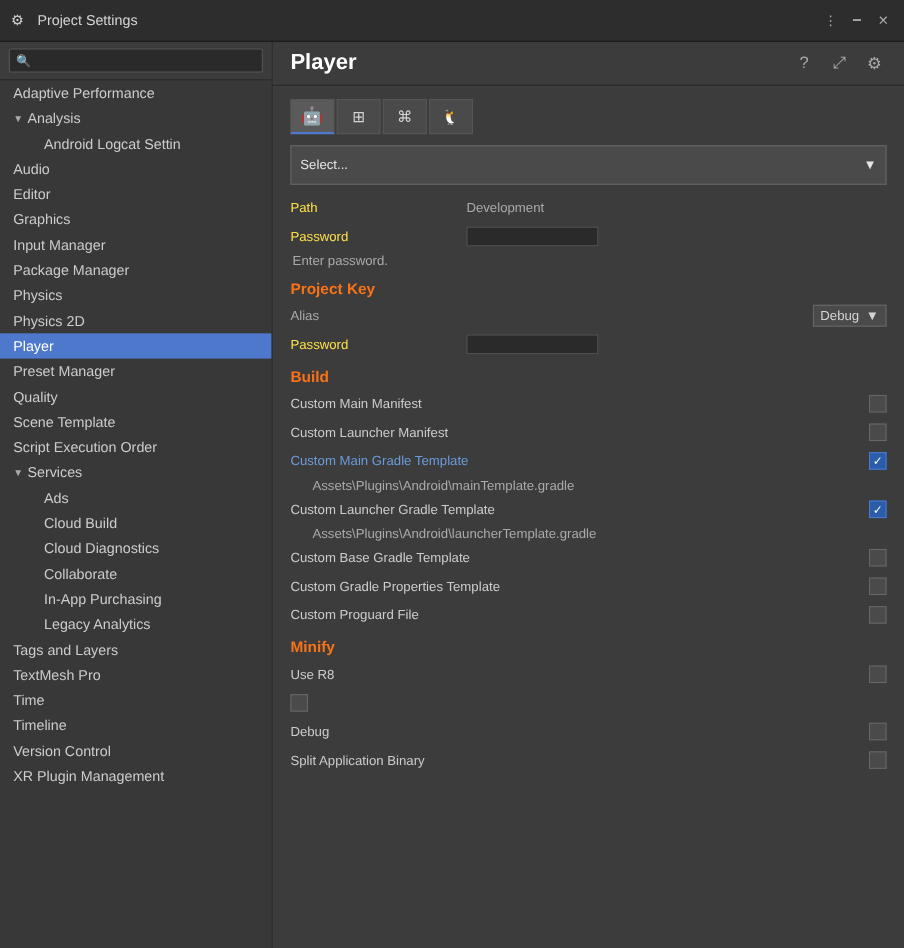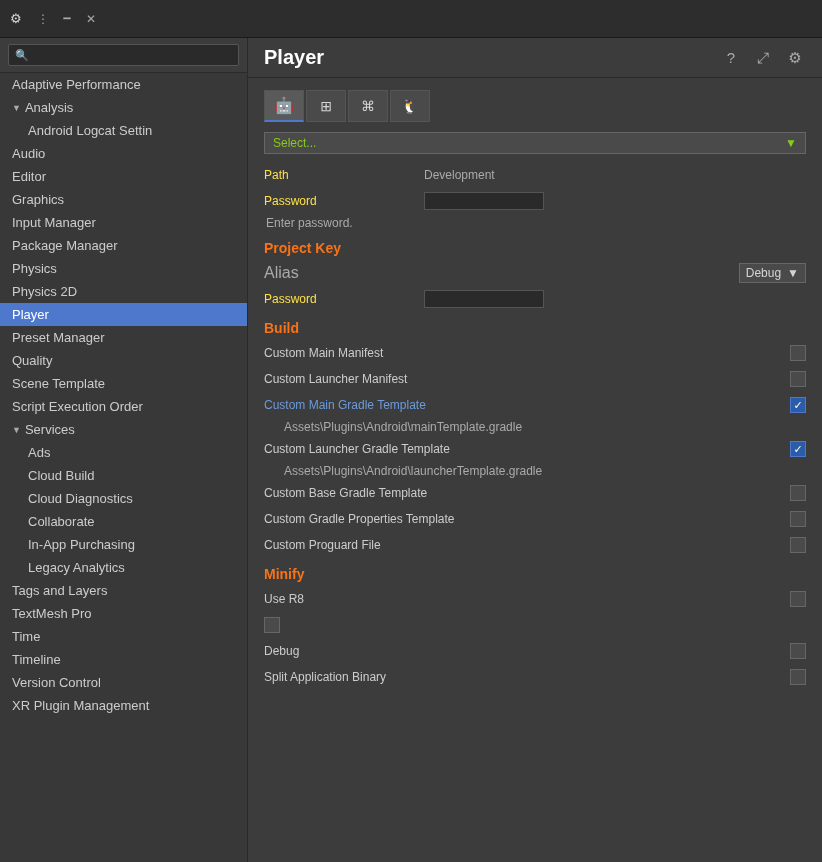--- a/index.html
+++ b/index.html
@@ -122,20 +122,21 @@
       background: #4d78cc;
       color: #fff;
     }
     .sidebar-item.group-header {
       display: flex;
       align-items: center;
       gap: 4px;
     }
     .sidebar-item.child {
       padding-left: 28px;
+      margin-left: 12px;
     }
     .triangle {
       font-size: 9px;
       color: #aaa;
     }
 
     
     .content-area {
       flex: 1;
       display: flex;
@@ -216,23 +217,23 @@
     
     .select-row {
       display: flex;
       align-items: center;
       margin-bottom: 10px;
     }
     .dropdown-select {
       flex: 1;
       background: #4a4a4a;
       border: 1px solid #666;
-      color: #84cc16;
+      color: #e5e5e5;
       padding: 3px 8px;
-      height: 22px;
+      height: 36px;
       font-size: 12px;
       display: flex;
       align-items: center;
       justify-content: space-between;
       cursor: pointer;
     }
 
     
     .form-row {
       display: flex;
@@ -312,41 +313,42 @@
 
     
     .path-text {
       color: #aaa;
       font-size: 12px;
       padding-left: 20px;
       margin-bottom: 4px;
     }
     .alias-label {
       color: #aaa;
-      font-size: 16px;
+      font-size: 12px;
       flex: 1;
     }
     .debug-dropdown {
       background: #4a4a4a;
       border: 1px solid #666;
       color: #d4d4d4;
       font-size: 12px;
       padding: 2px 6px;
       height: 20px;
       display: flex;
       align-items: center;
       gap: 6px;
       cursor: pointer;
     }
   </style>
 </head>
 <body>
 
 <div class="title-bar">
   <span class="title-bar-icon">⚙</span>
+  <span class="title-bar-title">Project Settings</span>
   <div class="title-bar-controls">
     <span class="title-bar-btn">⋮</span>
     <span class="title-bar-btn">🗕</span>
     <span class="title-bar-btn">✕</span>
   </div>
 </div>
 
 <div class="main-layout">
 
   <div class="sidebar">

